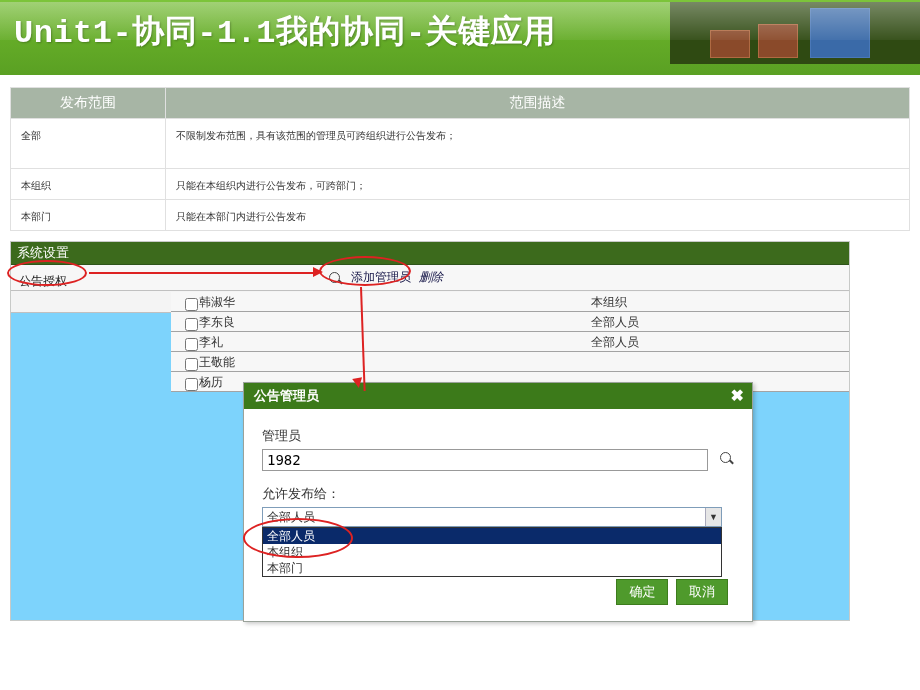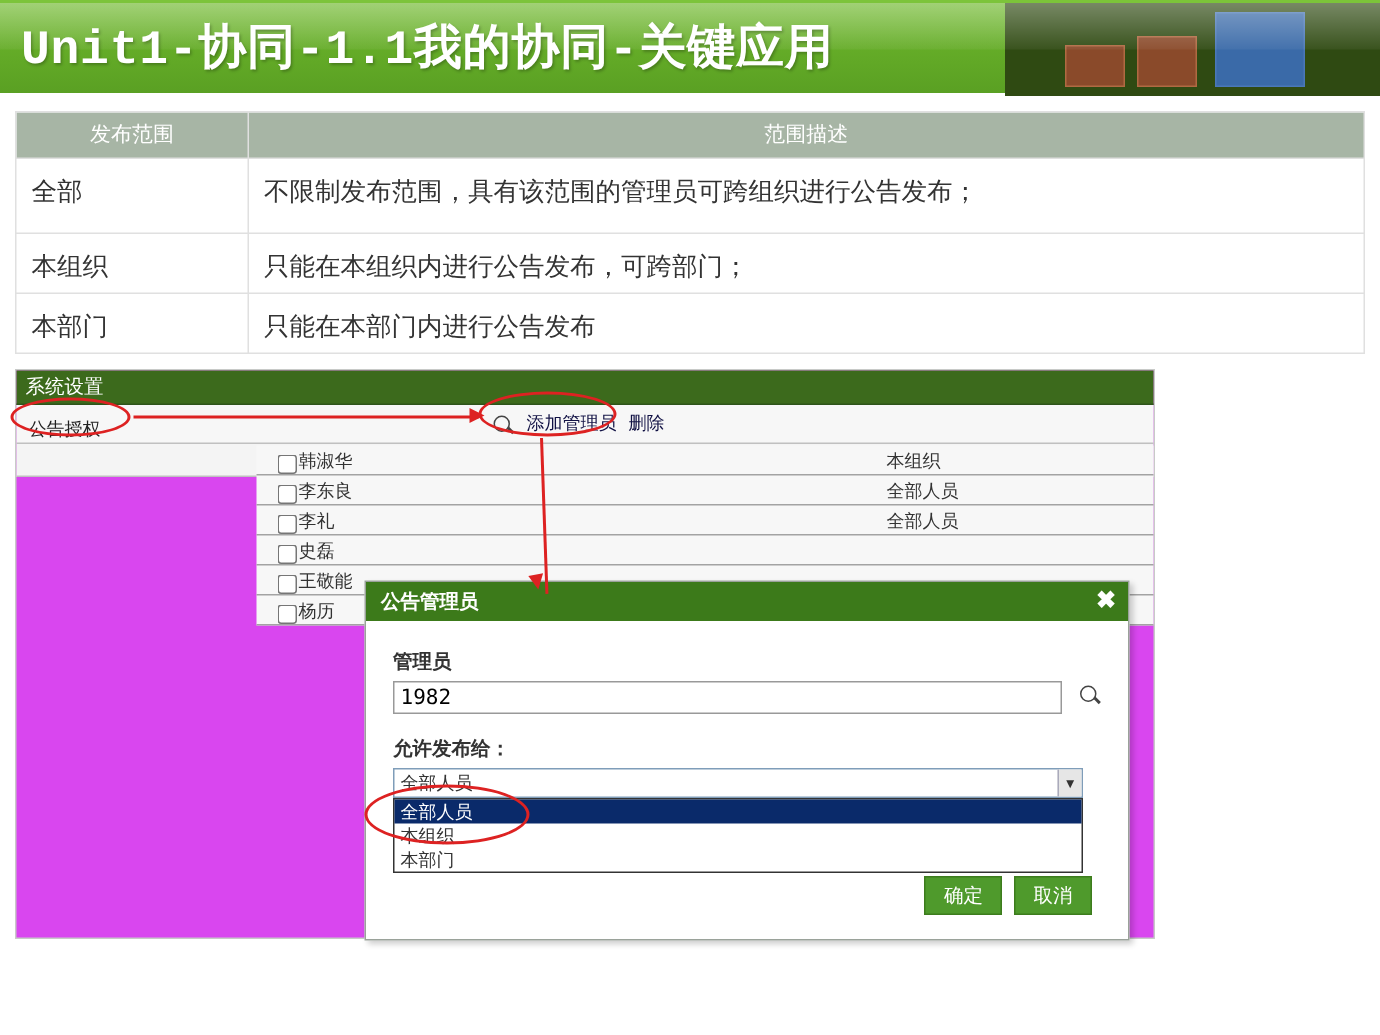--- a/index.html
+++ b/index.html
@@ -8,21 +8,21 @@
     padding: 0;
     width: 920px;
     font-family: "Microsoft YaHei", SimSun, Arial, sans-serif;
     font-size: 13px;
     background: #fff;
     color: #333;
   }
   
   .title-banner {
     position: relative;
-    height: 62px;
+    height: 75px;
     background: linear-gradient(to bottom, #6fb82c 0%, #5aa023 100%);
     border-top: 2px solid #7cc43a;
   }
   .title-banner .bg-stripe {
     position: absolute; left: 0; right: 0; top: 0; height: 52%;
     background: linear-gradient(to bottom, rgba(255,255,255,0.35), rgba(255,255,255,0.05));
   }
   .title-banner .title-text {
     position: relative;
     padding: 8px 14px 0;
@@ -45,30 +45,30 @@
     width: 900px; margin: 12px 10px 10px; border-collapse: collapse;
   }
   table.info-table th {
     background: #a7b5a5; color: #fff; font-weight: normal;
     padding: 6px 10px; font-size: 14px; text-align: center;
     border: 1px solid #e0e0e0;
   }
   table.info-table th:first-child { width: 155px; }
   table.info-table td {
     background: #fff; border: 1px solid #e0e0e0;
-    padding: 10px 10px 6px; font-size: 17px; vertical-align: top;
+    padding: 10px 10px 6px; font-size: 10px; vertical-align: top;
   }
   table.info-table td.scope { text-align: left; height: 50px; }
   table.info-table tr.short td { height: 30px; }
 
   
   .shot {
     position: relative;
-    width: 760px; margin: 0 10px 10px; height: 380px;
-    background: #d946ef;
+    width: 840px; margin: 0 10px 10px; height: 380px;
+    background: #7dd3fc;
     border: 1px solid #c8cac8;
   }
   .shot .syshdr {
     background: #3c6a1c; color: #fff; font-size: 13px;
     padding: 2px 6px;
     border-bottom: 1px solid #2e541a;
   }
   .shot .toolbar {
     position: relative;
     background: #f7f7f7; border-bottom: 1px solid #c0c0c0;
@@ -77,21 +77,21 @@
   .shot .toolbar .authlabel {
     display: inline-block; padding: 4px 8px; color: #222;
   }
   .shot .toolbar .mag1 {
     position: absolute; left: 318px; top: 5px;
   }
   .shot .toolbar .addadm {
     position: absolute; left: 340px; top: 0; color: #114; text-align: center;
   }
   .shot .toolbar .delbtn {
-    position: absolute; left: 408px; top: 0; color: #114;
+    position: absolute; left: 408px; top: 0; color: #114; font-style: italic;
   }
   .shot .listhdr {
     position: relative;
     background: #f4f4f4; border-bottom: 1px solid #c0c0c0;
     height: 22px; line-height: 22px; font-size: 12px; color: #333;
   }
   .shot .listhdr .cb { position: absolute; left: 170px; top: 4px; }
   .shot .listhdr .c-user { position: absolute; left: 378px; top: 0; }
   .shot .listhdr .c-range { position: absolute; left: 736px; top: 0; }
   .shot .rows {
@@ -121,21 +121,21 @@
     height: 26px; line-height: 26px; padding: 0 10px; font-size: 13px;
     position: relative;
   }
   .dialog .dlghdr .close {
     position: absolute; right: 8px; top: 0; color: #fff; cursor: pointer;
     font-size: 16px; font-weight: bold;
   }
   .dialog .dlgbody {
     padding: 14px 18px 8px;
   }
-  .dialog .lbl { font-weight: bold; font-size: 13px; margin: 4px 0; }
+  .dialog .lbl { font-weight: normal; font-size: 13px; margin: 4px 0; }
   .dialog .mgrrow { display: flex; align-items: center; gap: 12px; }
   .dialog .mgrrow input[type=text] {
     flex: 1; height: 22px; border: 1px solid #999; font-family: monospace;
     font-size: 14px; padding: 0 4px;
   }
   .dialog .select-wrap {
     position: relative; margin-top: 2px;
   }
   .dialog .select-wrap .selbox {
     width: 460px; height: 20px; border: 1px solid #7f9db9;
@@ -259,25 +259,20 @@
         <span class="u">李东良</span>
         <span class="r">全部人员</span>
       </div>
     <div class="row">
         <input type="checkbox" style="">
         <span class="u">李礼</span>
         <span class="r">全部人员</span>
       </div>
     <div class="row">
         <input type="checkbox" style="">
-        <span class="u">史磊</span>
-        <span class="r"></span>
-      </div>
-    <div class="row">
-        <input type="checkbox" style="">
         <span class="u">王敬能</span>
         <span class="r"></span>
       </div>
     <div class="row">
         <input type="checkbox" style="">
         <span class="u">杨历</span>
         <span class="r"></span>
       </div>
   </div>
 

